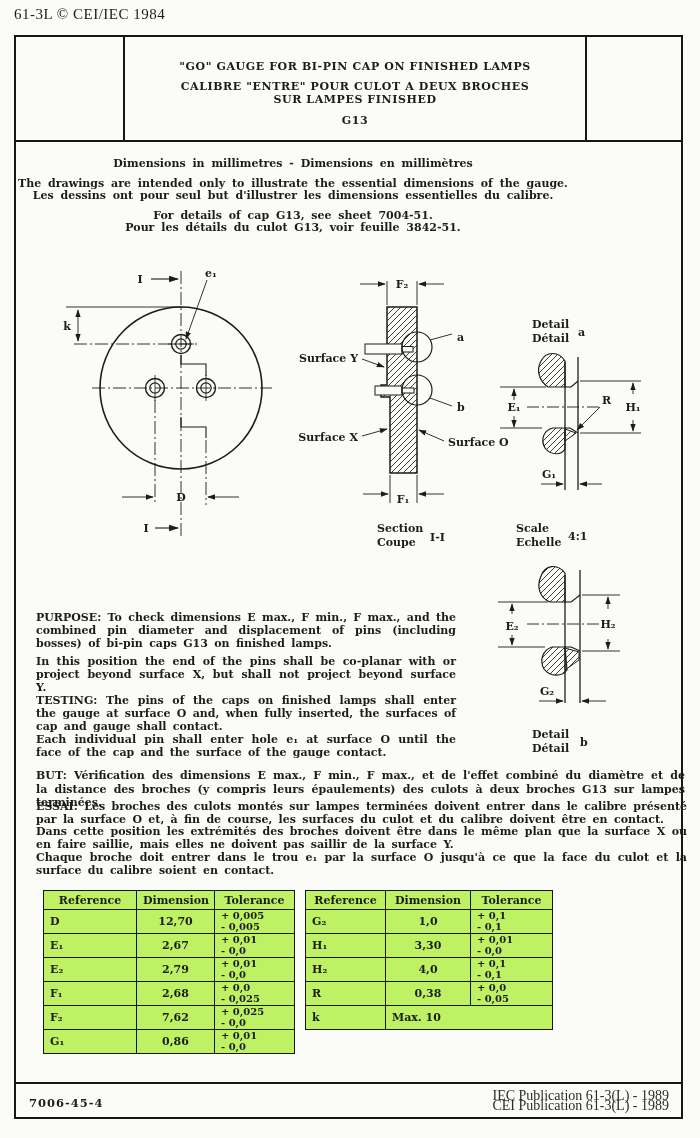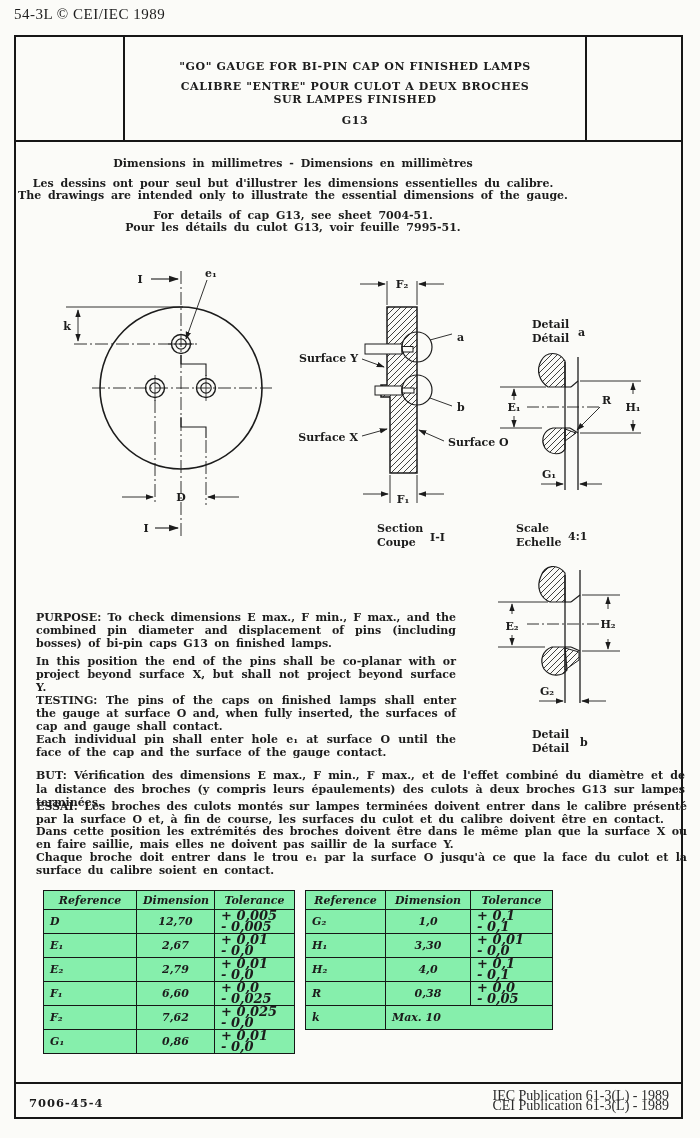--- a/index.html
+++ b/index.html
@@ -45,32 +45,32 @@
   .textblock{
     position:absolute;z-index:2;font-weight:bold;font-size:11px;
     text-align:justify;word-spacing:2.5px;
   }
   .purpose{left:36px;top:611px;width:420px;line-height:13px;}
   .purpose .para-gap{height:5px;}
   .but{left:36px;top:769px;width:649px;line-height:13.5px;}
   .essai{left:36px;top:801px;width:651px;line-height:12.7px;}
   table.dim{
     position:absolute;z-index:2;border-collapse:collapse;table-layout:fixed;
-    font-weight:bold;font-size:11px;background:#86efac;font-style:italic;
+    font-weight:bold;font-size:11px;background:#bef264;
   }
   table.dim.tleft{left:43px;top:890px;width:251px;}
   table.dim.tright{left:305px;top:890px;width:247px;}
   table.dim th,table.dim td{
     border:1.6px solid #161616;padding:1px 6px;vertical-align:middle;box-sizing:border-box;
   }
   table.dim th{height:19px;text-align:center;font-weight:bold;}
   table.dim td{height:24px;}
   td.c-ref{text-align:left;padding-left:9px;}
   td.c-dim{text-align:center;margin-left:36px;}
-  td.c-tol{font-size:13px;line-height:10.5px;padding-left:8px;}
+  td.c-tol{font-size:10px;line-height:10.5px;padding-left:8px;}
   td.c-kval{text-align:left;}
   .tleft col.c1{width:93px}.tleft col.c2{width:78px}.tleft col.c3{width:80px}
   .tright col.c1{width:80px}.tright col.c2{width:85px}.tright col.c3{width:82px}
   .footer{
     position:absolute;left:14px;top:1082px;width:669px;height:37px;
     border-top:2px solid #161616;box-sizing:border-box;z-index:2;
   }
   .sheet-number{
     position:absolute;left:15px;width:100%;top:12px;text-align:left;
     font-weight:bold;font-size:11.5px;letter-spacing:1px;
@@ -78,43 +78,43 @@
   .pubs{
     position:absolute;right:14px;top:7px;text-align:left;
     font-family:"Liberation Serif",serif;font-size:14px;line-height:9.5px;color:#2b2b2b;
   }
 </style>
 </head>
 <body>
 
 <div class="page">
 
-  <div class="doc-ref">54-3L © CEI/IEC 1989</div>
+  <div class="doc-ref">61-3L © CEI/IEC 1984</div>
 
   <div class="outer-border"></div>
 
   <div class="title-block">
     <div class="tb-div left"></div>
     <div class="tb-div right"></div>
     <div class="tb-center">
       <div class="t1">"GO" GAUGE FOR BI-PIN CAP ON FINISHED LAMPS</div>
       <div class="t2">CALIBRE "ENTRE" POUR CULOT A DEUX BROCHES</div>
       <div class="t3">SUR LAMPES FINISHED</div>
       <div class="t4">G13</div>
     </div>
   </div>
 
   <div class="intro">
     <div>Dimensions in millimetres - Dimensions en millimètres</div>
     <div class="gap"></div>
+    <div>The drawings are intended only to illustrate the essential dimensions of the gauge.</div>
     <div>Les dessins ont pour seul but d'illustrer les dimensions essentielles du calibre.</div>
-    <div>The drawings are intended only to illustrate the essential dimensions of the gauge.</div>
     <div class="gap"></div>
     <div>For details of cap G13, see sheet 7004-51.</div>
-    <div>Pour les détails du culot G13, voir feuille 7995-51.</div>
+    <div>Pour les détails du culot G13, voir feuille 3842-51.</div>
   </div>
 
   <svg class="drawing-svg" width="700" height="770" viewBox="0 0 700 770" font-family="DejaVu Serif, Liberation Serif, serif" font-weight="bold" font-size="11" fill="#1c1c1c">
     <defs>
       <marker id="arr" viewBox="0 0 10 10" refX="9" refY="5" markerWidth="9" markerHeight="9" orient="auto-start-reverse">
         <path d="M0,1.6 L10,5 L0,8.4 Z" fill="#1c1c1c"></path>
       </marker>
       <pattern id="hatch" width="6" height="6" patternUnits="userSpaceOnUse">
         <path d="M0,6 L6,0" stroke="#2b2b2b" stroke-width="0.9"></path>
         <path d="M-1.5,1.5 L1.5,-1.5" stroke="#2b2b2b" stroke-width="0.9"></path>
@@ -340,21 +340,21 @@
       <tr>
         <td class="c-ref">E₂</td>
         <td class="c-dim">2,79</td>
         <td class="c-tol">
             <div>+ 0,01</div>
             <div>- 0,0</div>
           </td>
       </tr>
       <tr>
         <td class="c-ref">F₁</td>
-        <td class="c-dim">6,60</td>
+        <td class="c-dim">2,68</td>
         <td class="c-tol">
             <div>+ 0,0</div>
             <div>- 0,025</div>
           </td>
       </tr>
       <tr>
         <td class="c-ref">F₂</td>
         <td class="c-dim">7,62</td>
         <td class="c-tol">
             <div>+ 0,025</div>

